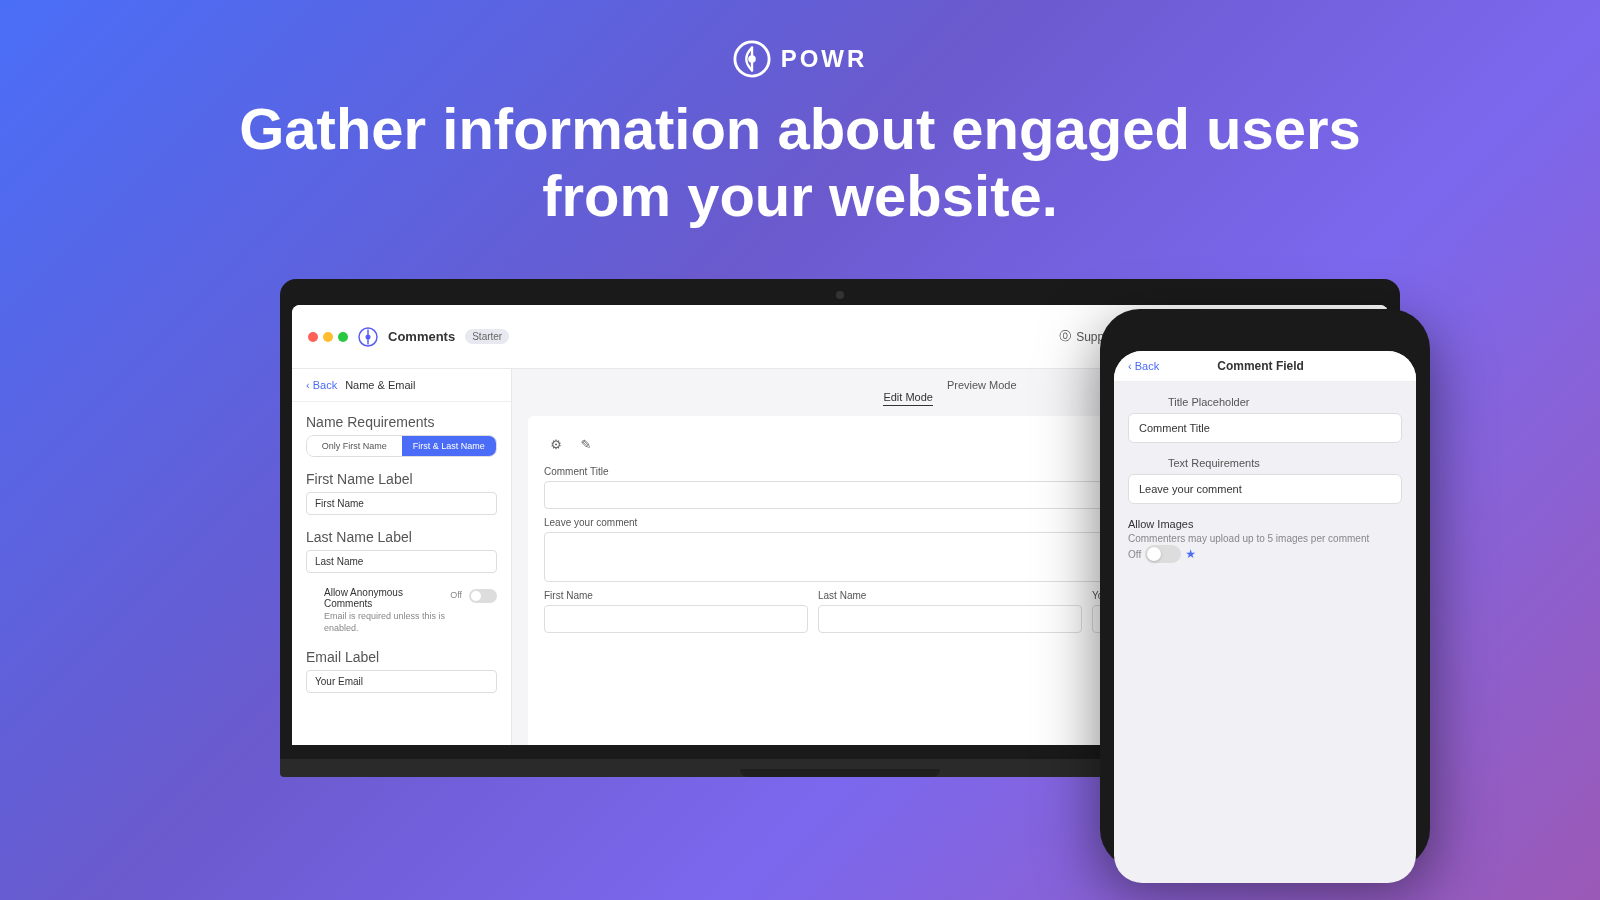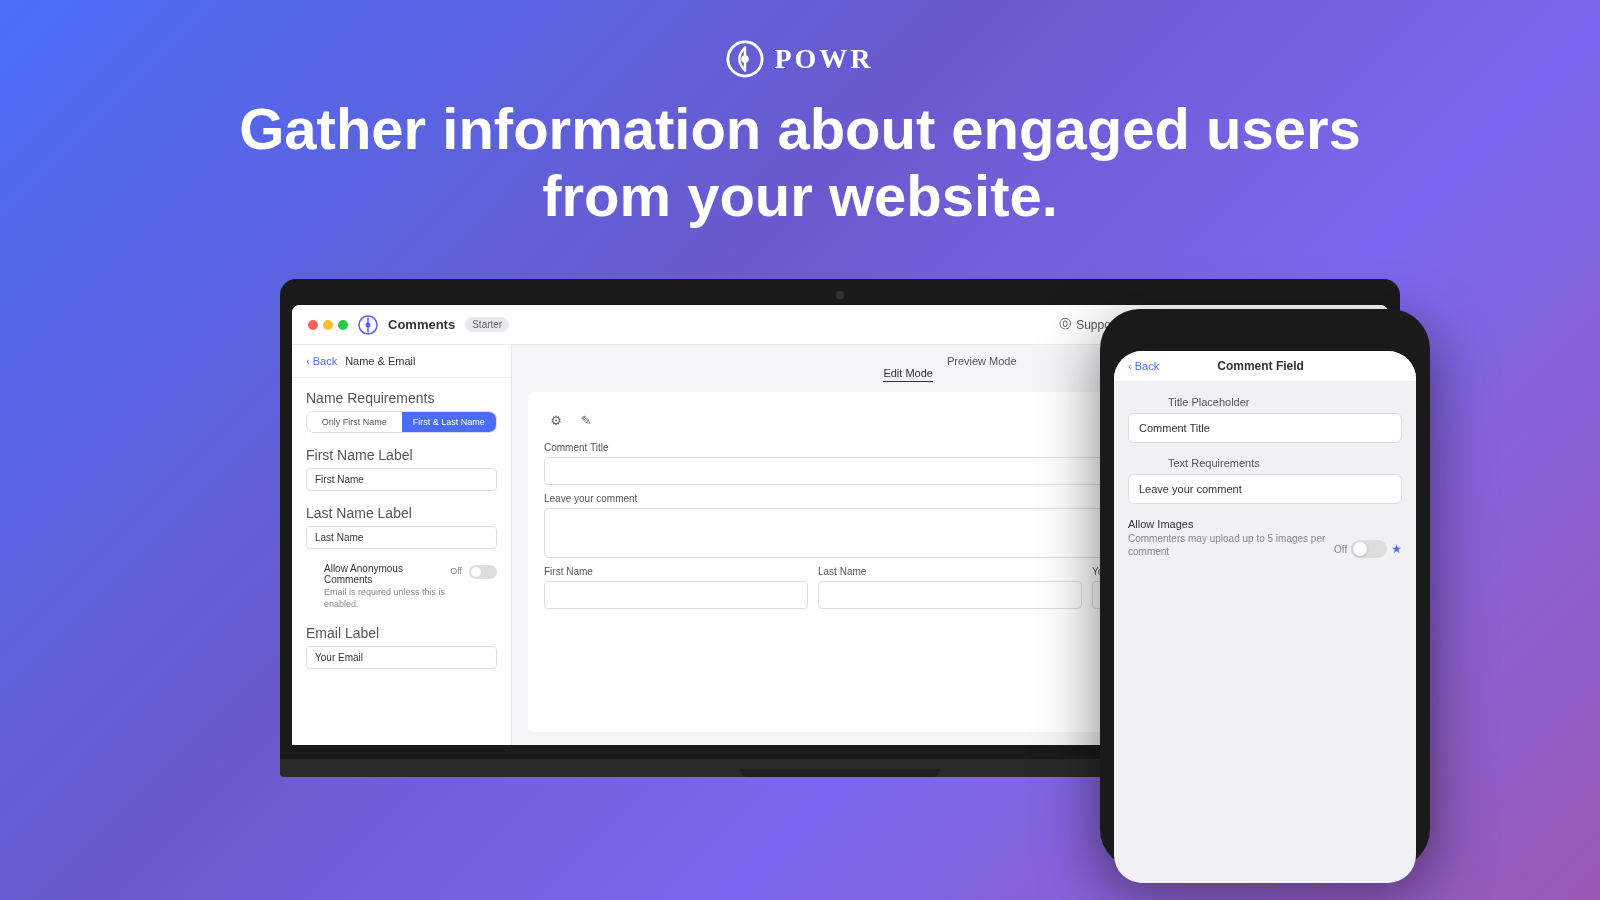--- a/index.html
+++ b/index.html
@@ -22,25 +22,24 @@
       justify-content: center;
       gap: 10px;
       margin-bottom: 18px;
     }
     .logo-icon {
       width: 38px;
       height: 38px;
       color: white;
     }
     .logo-text {
-      font-size: 28px;
+      font-size: 24px;
       font-weight: 800;
       color: white;
       letter-spacing: 3px;
-      font-family: Liberation Serif, serif;
     }
     .headline {
       font-size: 58px;
       font-weight: 800;
       color: white;
       line-height: 1.15;
       max-width: 1200px;
       margin: 0 auto;
     }
 
@@ -106,21 +105,21 @@
       display: flex;
       flex-direction: column;
     }
     .app-titlebar {
       background: white;
       padding: 10px 16px;
       display: flex;
       align-items: center;
       justify-content: space-between;
       border-bottom: 1px solid #e8e8e8;
-      height: 40px;
+      height: 64px;
     }
     .titlebar-left {
       display: flex;
       align-items: center;
       gap: 10px;
     }
     .traffic-lights {
       display: flex;
       gap: 5px;
     }
@@ -483,22 +482,23 @@
       width: 100%;
       border: 1px solid #ddd;
       border-radius: 6px;
       padding: 8px 10px;
       font-size: 11px;
       color: #333;
       background: white;
     }
     .phone-toggle-row {
       display: flex;
-      align-items: flex-end;
+      align-items: flex-start;
       justify-content: space-between;
+      flex-direction: column;
     }
     .phone-toggle-label-group {
       flex: 1;
     }
     .phone-toggle-main {
       font-size: 11px;
       font-weight: 500;
       color: #333;
     }
     .phone-toggle-sub {

